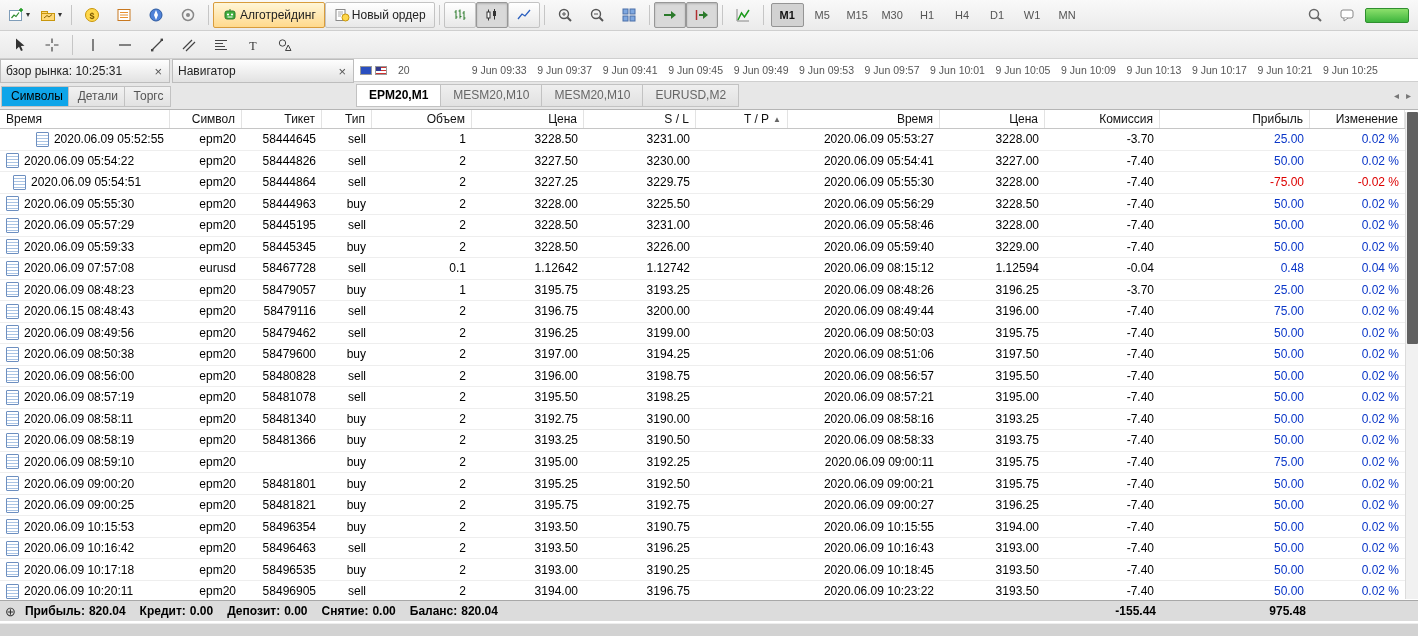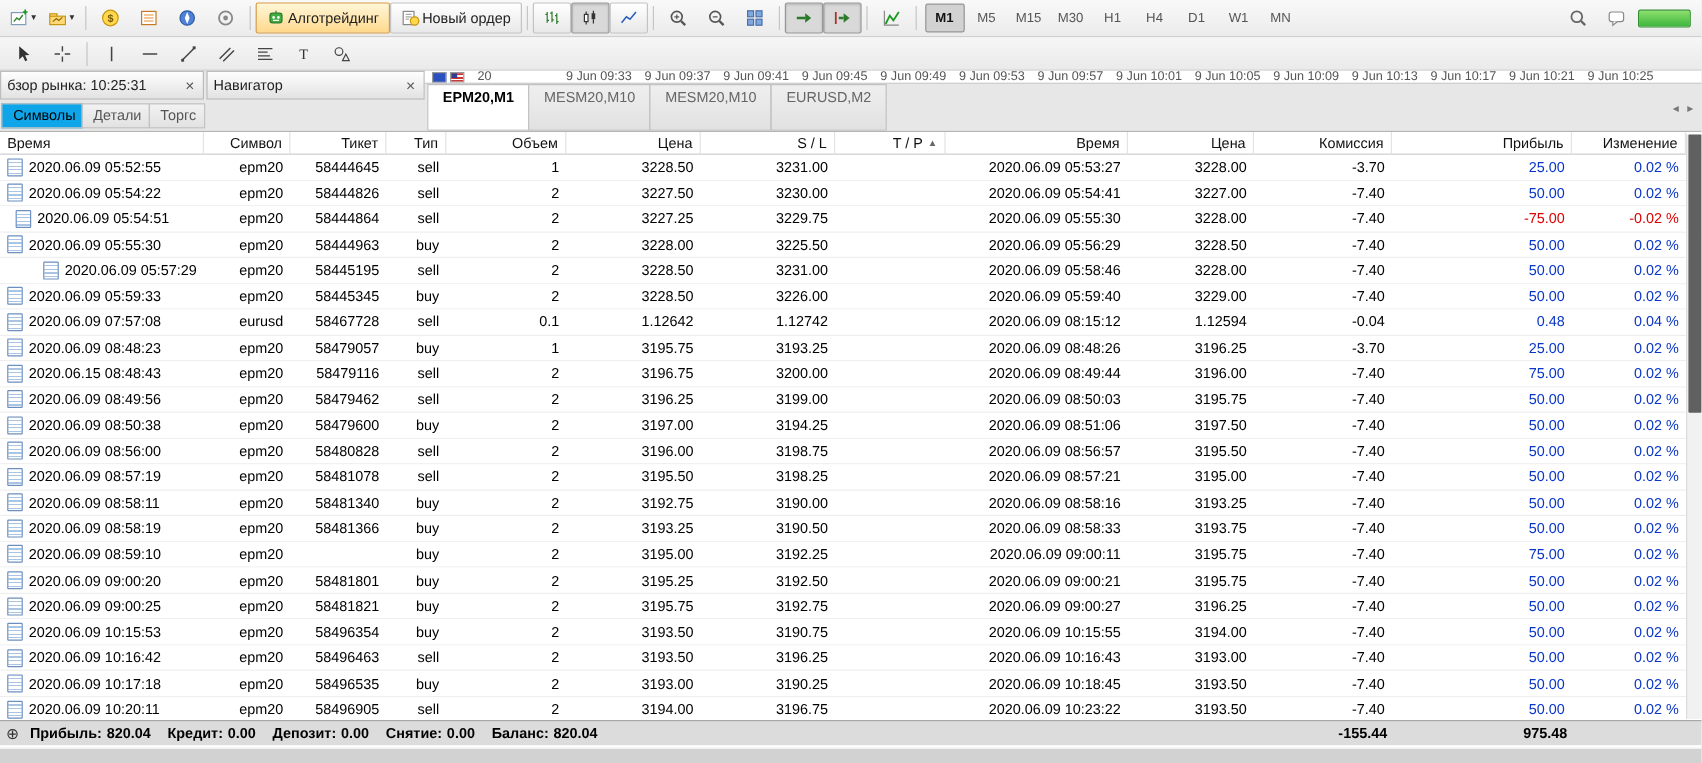--- a/index.html
+++ b/index.html
@@ -35,21 +35,21 @@
   .ptab{padding:2px 9px 3px;font-size:12px;color:#555;border:1px solid #c2c2c2;background:linear-gradient(#f2f2f2,#e2e2e2);margin-right:-1px;white-space:nowrap;overflow:hidden;}
   .ptab.active{background:#0ea5e9;color:#000;}
   .chart-strip{flex:1;display:flex;flex-direction:column;min-width:0;}
   .time-axis{height:22px;background:#fff;display:flex;align-items:center;font-size:10.5px;color:#555;padding-left:6px;overflow:hidden;}
   .flag{width:12px;height:9px;margin-right:3px;border:1px solid #999;box-sizing:border-box;}
   .flag.eu{background:#2a4fc0;}
   .flag.us{background:linear-gradient(#343a8c,#343a8c) 0 0/5px 4px no-repeat,repeating-linear-gradient(180deg,#c33 0 1.5px,#fff 1.5px 3px);}
   .axis-partial{margin:0 4px 0 8px;}
   .axis-labels{flex:1;display:flex;justify-content:space-between;margin:0 40px 0 58px;white-space:nowrap;}
   .chart-tabs{flex:1;display:flex;align-items:center;background:#e7e7e7;border-top:1px solid #cfcfcf;padding-left:2px;}
-  .chart-tab{padding:3px 12px 20px;font-size:12px;color:#666;border:1px solid #c2c2c2;background:linear-gradient(#efefef,#e1e1e1);margin-right:-1px;white-space:nowrap;}
+  .chart-tab{padding:3px 12px 4px;font-size:12px;color:#666;border:1px solid #c2c2c2;background:linear-gradient(#efefef,#e1e1e1);margin-right:-1px;white-space:nowrap;}
   .chart-tab.active{background:#fff;color:#000;font-weight:bold;}
   .tab-arrows{margin-left:auto;display:flex;gap:3px;padding-right:5px;color:#777;font-size:10px;}
   .tab-arrows span{padding:1px 2px;}
 
   
   .history{position:relative;background:#fff;height:490px;border-top:1px solid #b5b5b5;}
   .thead{display:flex;height:18px;border-bottom:1px solid #c6c6c6;background:#fff;}
   .th{display:flex;align-items:center;justify-content:flex-end;padding:0 6px;font-size:12px;color:#111;border-right:1px solid #e3e3e3;box-sizing:border-box;white-space:nowrap;}
   .th.left{justify-content:flex-start;}
   .sort{font-size:8px;color:#666;margin-left:4px;}
@@ -377,21 +377,21 @@
         </div>
         <div class="th" style="width: 150px;">
           <span>Прибыль</span>
         </div>
         <div class="th" style="width: 95px;">
           <span>Изменение</span>
         </div>
       </div>
     <div id="tbody">
         <div class="row">
-          <div class="cell left" style="width: 170px;">
+          <div class="cell left" style="width: 170px; justify-content: flex-end;">
             <span class="doc-ico"></span>
             <span>2020.06.09 05:52:55</span>
           </div>
           <div class="cell" style="width: 72px;">epm20</div>
           <div class="cell" style="width: 80px;">58444645</div>
           <div class="cell" style="width: 50px;">sell</div>
           <div class="cell" style="width: 100px;">1</div>
           <div class="cell" style="width: 112px;">3228.50</div>
           <div class="cell" style="width: 112px;">3231.00</div>
           <div class="cell" style="width: 92px;"></div>
@@ -449,21 +449,21 @@
           <div class="cell" style="width: 112px;">3228.00</div>
           <div class="cell" style="width: 112px;">3225.50</div>
           <div class="cell" style="width: 92px;"></div>
           <div class="cell" style="width: 152px;">2020.06.09 05:56:29</div>
           <div class="cell" style="width: 105px;">3228.50</div>
           <div class="cell" style="width: 115px;">-7.40</div>
           <div class="cell pos" style="width: 150px;">50.00</div>
           <div class="cell pos" style="width: 95px;">0.02 %</div>
         </div>
         <div class="row">
-          <div class="cell left" style="width: 170px; justify-content: flex-end;">
+          <div class="cell left" style="width: 170px;">
             <span class="doc-ico"></span>
             <span>2020.06.09 05:57:29</span>
           </div>
           <div class="cell" style="width: 72px;">epm20</div>
           <div class="cell" style="width: 80px;">58445195</div>
           <div class="cell" style="width: 50px;">sell</div>
           <div class="cell" style="width: 100px;">2</div>
           <div class="cell" style="width: 112px;">3228.50</div>
           <div class="cell" style="width: 112px;">3231.00</div>
           <div class="cell" style="width: 92px;"></div>

